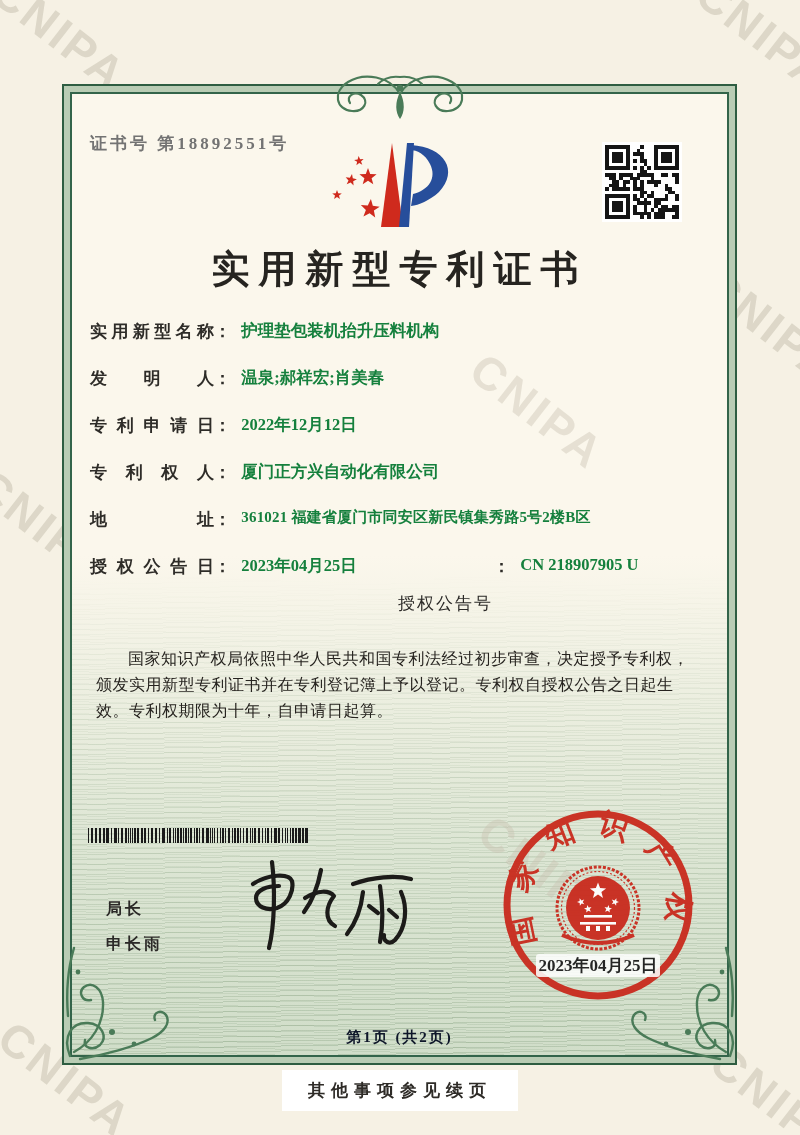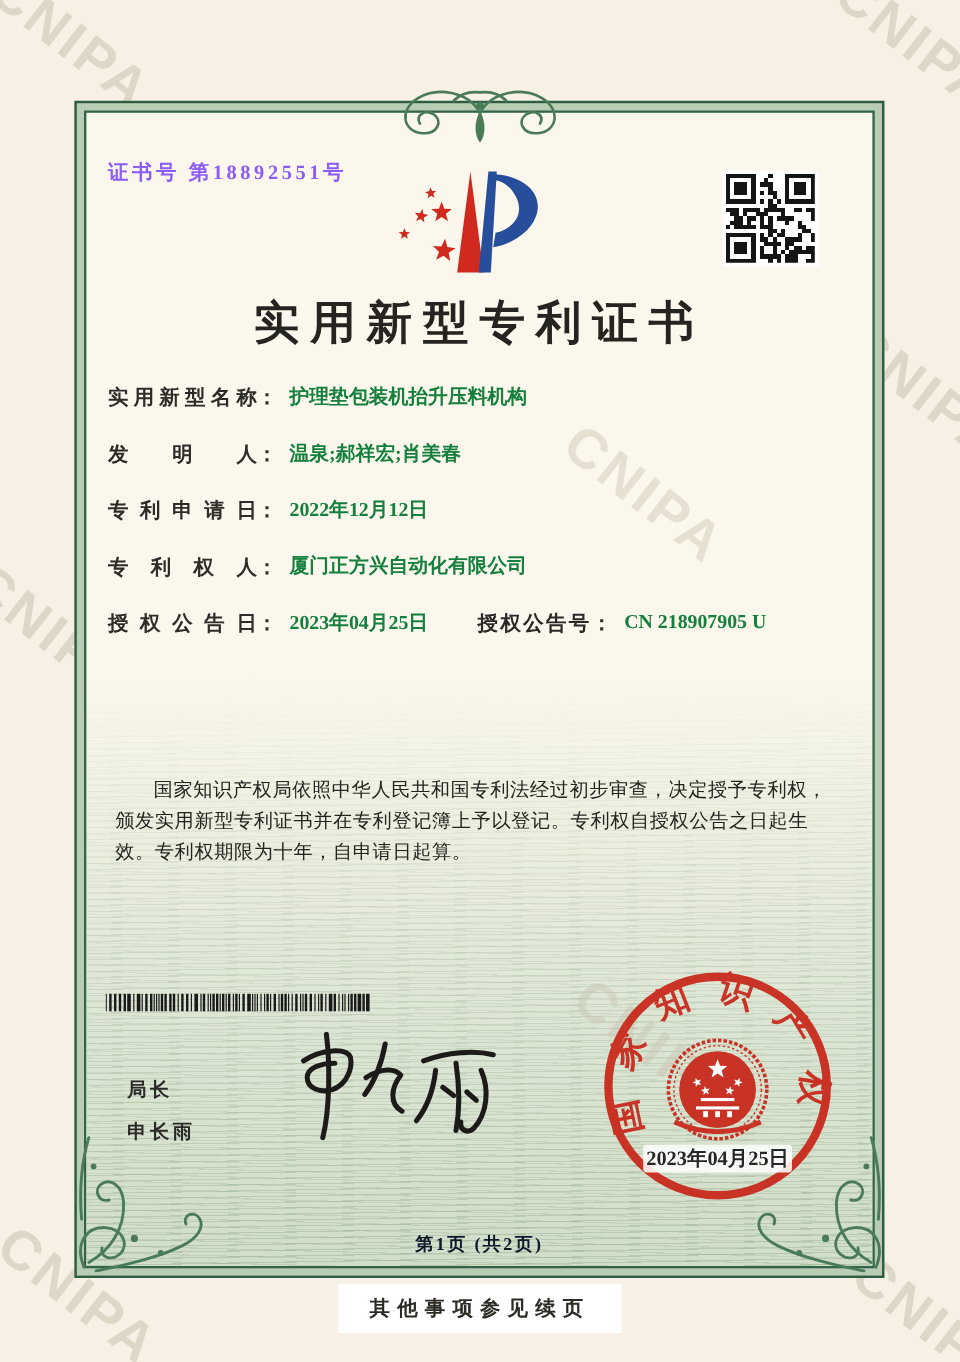--- a/index.html
+++ b/index.html
@@ -25,36 +25,36 @@
           repeating-linear-gradient(181.5deg,rgba(120,150,115,.18) 0 1px,transparent 1px 6px);
         -webkit-mask-image:linear-gradient(180deg,transparent 0 50%,rgba(0,0,0,.55) 70%,#000 100%);
         mask-image:linear-gradient(180deg,transparent 0 50%,rgba(0,0,0,.55) 70%,#000 100%);}
   .content{position:absolute;inset:0;z-index:2;}
 
   
   .orn{position:absolute;z-index:3;pointer-events:none;}
   .orn svg{display:block;}
 
   
-  .cert-no{position:absolute;left:18px;top:38px;font-size:17px;font-weight:700;letter-spacing:3px;color:#8b5cf6;}
+  .cert-no{position:absolute;left:18px;top:38px;font-size:17px;font-weight:700;letter-spacing:3px;color:#737373;}
   .logo{position:absolute;left:259px;top:45px;width:130px;height:92px;}
   .qr{position:absolute;left:530px;top:48px;width:74px;height:74px;background:#fff;padding:3px;}
   .title{position:absolute;left:0;right:0;top:150px;text-align:center;
          font-size:38px;font-weight:700;letter-spacing:9px;color:#262420;}
 
   
   .fields{position:absolute;left:18px;right:14px;top:226px;font-size:17px;font-weight:700;}
   .frow{position:relative;height:23px;margin-bottom:24px;white-space:nowrap;}
   .flabel{display:inline-block;width:124px;text-align:justify;text-align-last:justify;
           text-justify:inter-ideograph;vertical-align:top;color:#2e2c28;}
   .fcolon{display:inline-block;vertical-align:top;color:#2e2c28;}
   .fvalue{display:inline-block;vertical-align:top;margin-left:6px;font-size:16.5px;color:#15803d;}
   .fvalue.small{font-size:15px;letter-spacing:.2px;}
   .fpair-right{position:absolute;left:308px;top:0;}
-  .fpair-right .flabel2{display:inline-block;font-weight:700;letter-spacing:2px;}
+  .fpair-right .flabel2{display:inline-block;font-weight:400;letter-spacing:2px;margin-top:37px;}
 
   
   .paras{position:absolute;left:24px;right:26px;top:552px;font-size:16px;line-height:26px;color:#26231f;}
   .paras p{margin:0 0 8px 0;text-indent:2em;letter-spacing:.5px;}
 
   
   .barcode{position:absolute;left:16px;top:734px;width:224px;height:15px;}
   .director{position:absolute;left:34px;top:797px;font-size:16px;font-weight:700;letter-spacing:3px;line-height:35px;color:#2b2927;}
   .signature{position:absolute;left:151px;top:758px;width:200px;height:110px;}
   .seal{position:absolute;left:426px;top:711px;width:200px;height:200px;opacity:.94;}
@@ -340,20 +340,24 @@
         </div>
         <div class="frow">
           <span class="flabel">专利申请日</span><span class="fcolon">：</span>
           <span class="fvalue">2022年12月12日</span>
         </div>
         <div class="frow">
           <span class="flabel">专利权人</span><span class="fcolon">：</span>
           <span class="fvalue">厦门正方兴自动化有限公司</span>
         </div>
         <div class="frow">
+          <span class="flabel">地址</span><span class="fcolon">：</span>
+          <span class="fvalue small">361021 福建省厦门市同安区新民镇集秀路5号2楼B区</span>
+        </div>
+        <div class="frow">
           <span class="flabel">授权公告日</span><span class="fcolon">：</span>
           <span class="fvalue">2023年04月25日</span>
           <span class="fpair-right">
             <span class="flabel2">授权公告号</span><span class="fcolon">：</span>
             <span class="fvalue">CN 218907905 U</span>
           </span>
         </div>
       </div>
 
       <div class="paras">

